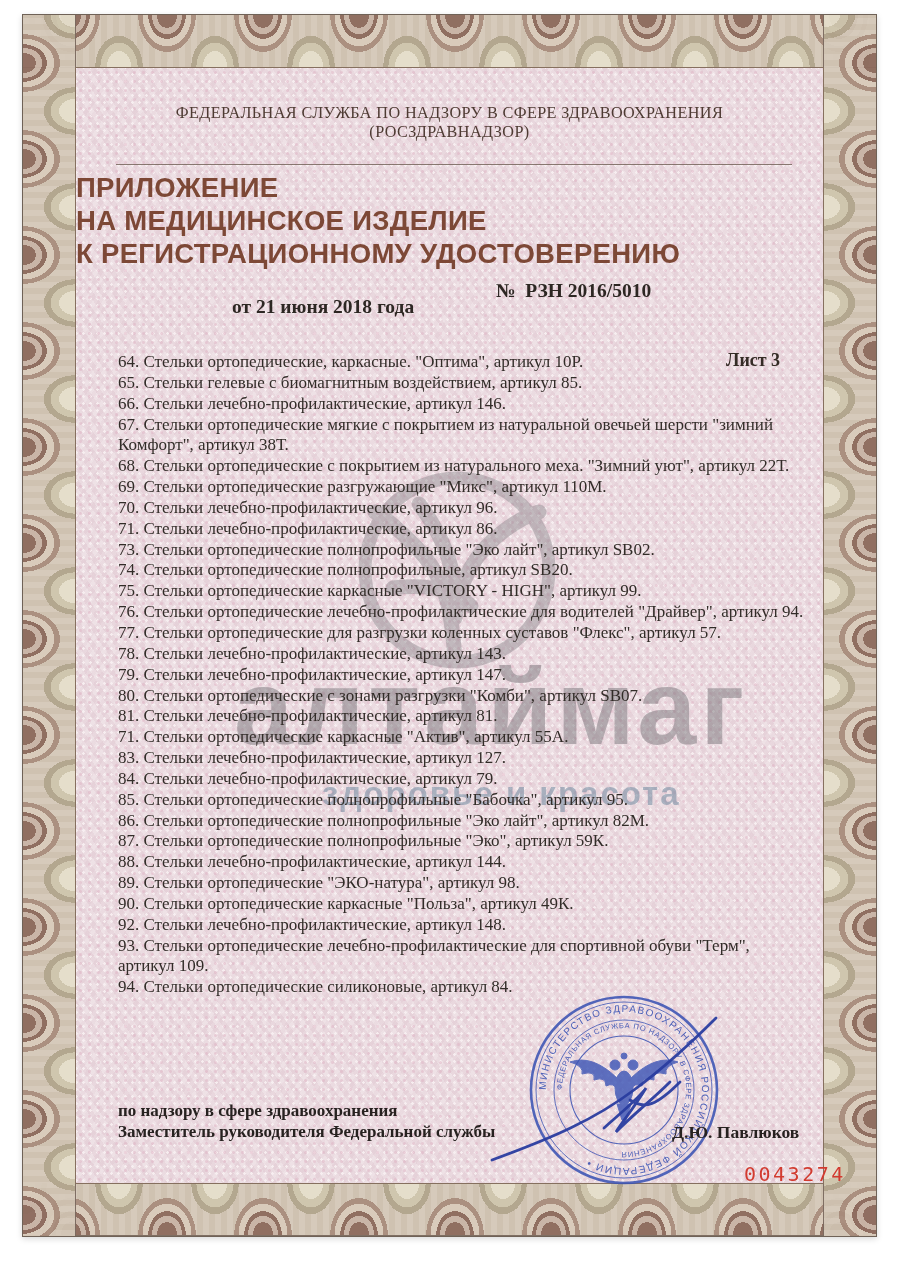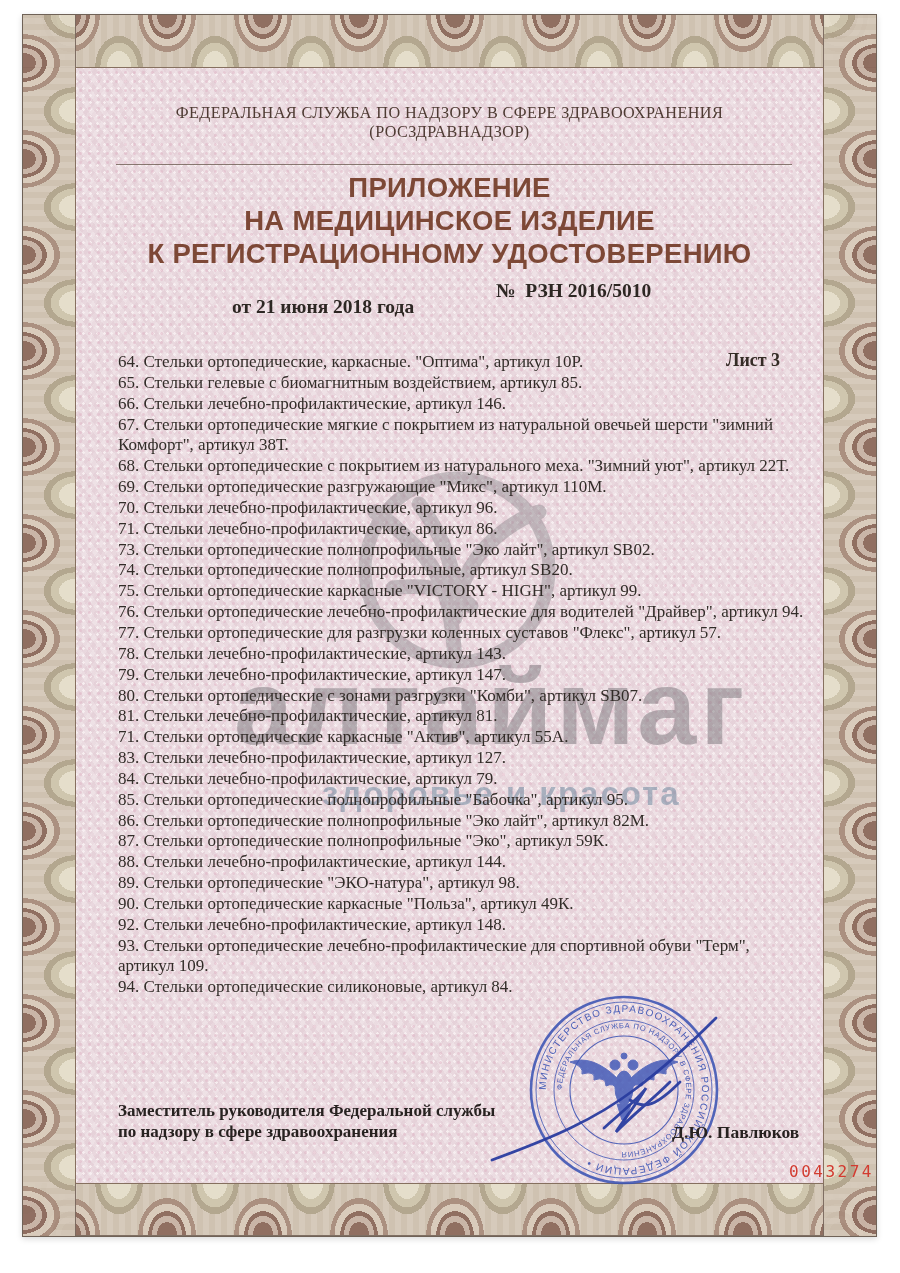--- a/index.html
+++ b/index.html
@@ -41,42 +41,42 @@
     background-position:0 0,4px 3px,0 0,0 0;}
 
   .abs{position:absolute;}
 
   
   .org-header{top:36px;left:0;width:100%;text-align:center;z-index:2;
     font-size:16.2px;line-height:18.5px;letter-spacing:.4px;color:#4e3b33;}
   .divider{top:96px;left:40px;width:676px;border-top:1.5px solid rgba(110,92,82,.8);z-index:2;}
 
   
-  .title-block{top:103px;left:0;width:100%;text-align:center;z-index:2;
+  .title-block{top:103px;left:0;width:100%;text-align:left;z-index:2;
     font-family:"Liberation Sans",sans-serif;font-weight:700;
     font-size:27.5px;line-height:33px;letter-spacing:.3px;color:#7d4836;}
 
   .date-row{top:212px;left:0;width:100%;z-index:2;color:#2d2723;font-weight:700;font-size:19.5px;}
   .date-row .date{position:absolute;left:156px;top:16px;}
   .date-row .number{position:absolute;left:420px;top:0;white-space:pre;}
   .sheet-label{top:238px;left:650px;z-index:2;font-weight:700;font-size:18px;color:#352c26;margin-top:44px;}
 
   
   .items{top:284px;left:42px;width:690px;z-index:2;
     font-size:17px;line-height:20.85px;color:#322c28;}
   .items .item{margin:0;}
 
   
   .sig-block{top:1032px;left:42px;width:440px;z-index:2;
     font-weight:700;font-size:17px;line-height:21px;color:#272220;}
   .sig-name{top:1054px;left:596px;z-index:4;font-weight:700;font-size:17.5px;color:#272220;}
 
   
   .serial{top:1094px;left:668px;z-index:2;font-family:"DejaVu Sans Mono",monospace;
-    font-size:16px;letter-spacing:2.5px;color:#d23b30;margin-left:45px;}
+    font-size:20px;letter-spacing:2.5px;color:#d23b30;}
 
   
   .wm-logo{top:400px;left:279px;z-index:1;opacity:.38;}
   .wm-brand{top:586px;left:114px;z-index:1;font-family:"Liberation Sans",sans-serif;
     font-weight:700;font-size:106px;line-height:1;letter-spacing:4px;
     color:#6e6c71;opacity:.45;margin-left:44px;}
   .wm-tagline{top:707px;left:246px;z-index:1;font-family:"Liberation Sans",sans-serif;
     font-weight:700;font-size:33px;letter-spacing:2px;color:#7b90a5;opacity:.6;}
 
   
@@ -149,22 +149,22 @@
         <div class="item">87. Стельки ортопедические полнопрофильные "Эко", артикул 59К.</div>
         <div class="item">88. Стельки лечебно-профилактические, артикул 144.</div>
         <div class="item">89. Стельки ортопедические "ЭКО-натура", артикул 98.</div>
         <div class="item">90. Стельки ортопедические каркасные "Польза", артикул 49К.</div>
         <div class="item">92. Стельки лечебно-профилактические, артикул 148.</div>
         <div class="item">93. Стельки ортопедические лечебно-профилактические для спортивной обуви "Терм", артикул 109.</div>
         <div class="item">94. Стельки ортопедические силиконовые, артикул 84.</div>
       </div>
 
     <div class="abs sig-block">
+      <div>по надзору в сфере здравоохранения</div>
       <div>Заместитель руководителя Федеральной службы</div>
-      <div>по надзору в сфере здравоохранения</div>
     </div>
     <div class="abs sig-name">Д.Ю. Павлюков</div>
 
     <svg class="abs stamp" width="284" height="244" viewBox="0 0 284 244">
       <defs>
         <path id="ringOuter" d="M142 122 m-78 0 a78 78 0 1 1 156 0 a78 78 0 1 1 -156 0"></path>
         <path id="ringInner" d="M142 122 m-62 0 a62 62 0 1 1 124 0 a62 62 0 1 1 -124 0"></path>
       </defs>
       <g stroke="#3c54b4" fill="none" opacity="0.88">
         <circle cx="142" cy="122" r="93" stroke-width="2.6"></circle>

